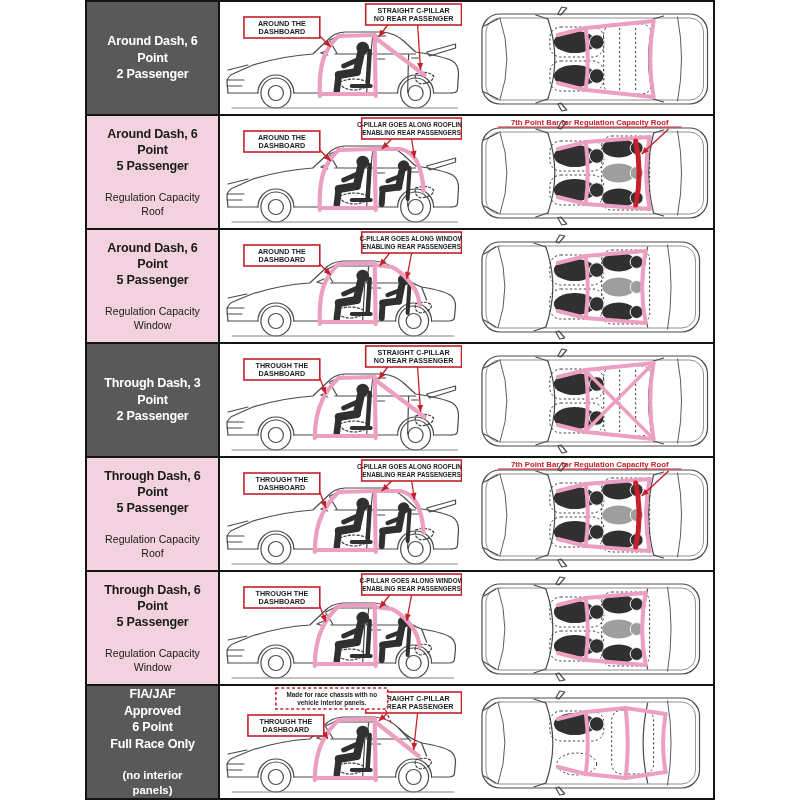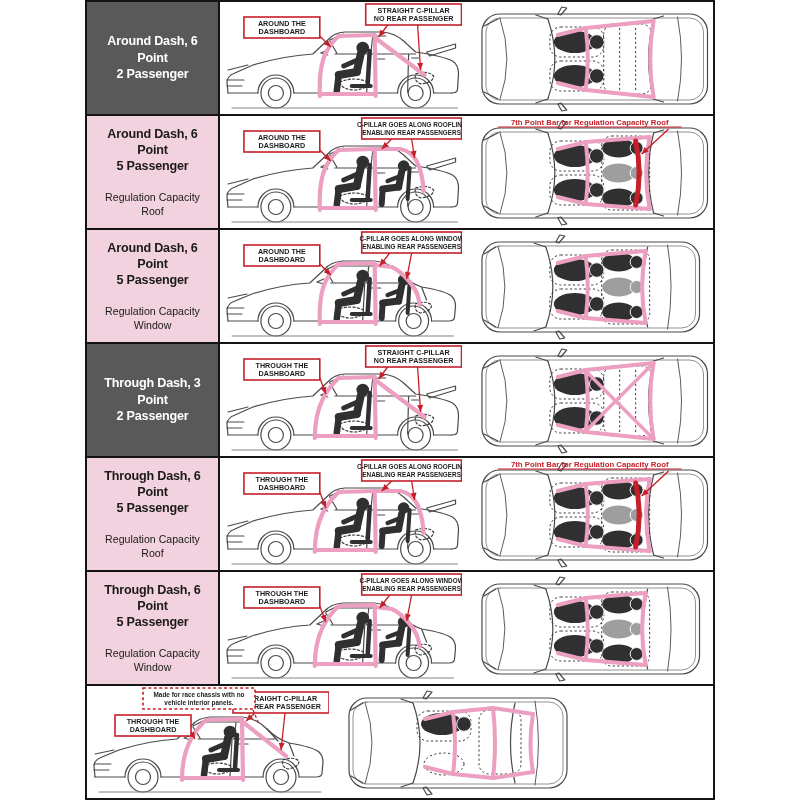--- a/index.html
+++ b/index.html
@@ -615,20 +615,26 @@
     <path d="M124,26 L96,33 M124,88 L96,81"></path>
               <path d="M124,26 Q128,57 124,88"></path>
               <path d="M124,26 L184,21 M124,88 L184,93"></path>
               <path d="M184,21 Q177,57 184,93"></path>
             </g>
           </svg>
       </div>
     </section>
 
     <section class="row">
+      <div class="label-cell theme-gray">
+        <div class="l1">FIA/JAF Approved</div>
+        <div class="l1">6 Point</div>
+        <div class="l1">Full Race Only</div>
+        <div class="sub">(no interior panels)</div>
+      </div>
       <div class="diagram-cell">
         <svg class="side" id="side-6" viewBox="0 0 242 112" preserveAspectRatio="none">
             <g fill="none" stroke="#4a4a4a" stroke-width="1.2" stroke-linejoin="round" stroke-linecap="round">
   <path d="M8,91 L7,80 Q7,74 15,71 L32,64 Q60,55 90,53 L105,39 Q111,32 123,31 L155,31 Q169,32 180,43 Q190,53 202,57 Q226,61 232,66 Q236,70 236,76 L235,87 Q235,91 229,91"></path>
   <path d="M8,91 L38,91 M74,91 L176,91 M212,91 L228,91"></path>
   <path d="M38,91 A18,18 0 0 1 74,91 M176,91 A18,18 0 0 1 212,91"></path>
   <path d="M106,40 L120,33 M106,41 L113,52 M111,53 L188,53 M118,36 L158,36 M149,37 L147,53 M145,54 L143,90 M180,43 L191,55 M202,57 L207,70 M152,58 h9"></path>
   <path d="M8,68 L27,64 M7,78 L24,78 M7,84 L22,84 M104,49 l-7,3 l7,2"></path>
   <path d="M116,80 Q131,74 144,80 Q146,86 132,88 Q118,88 116,80 Z" stroke-dasharray="2.2,2.2" stroke="#3a3a3a"></path>
   <path d="M196,74 Q206,70 212,75 Q212,81 201,83 Q194,81 196,74 Z" stroke-dasharray="2.2,2.2" stroke="#3a3a3a"></path>

